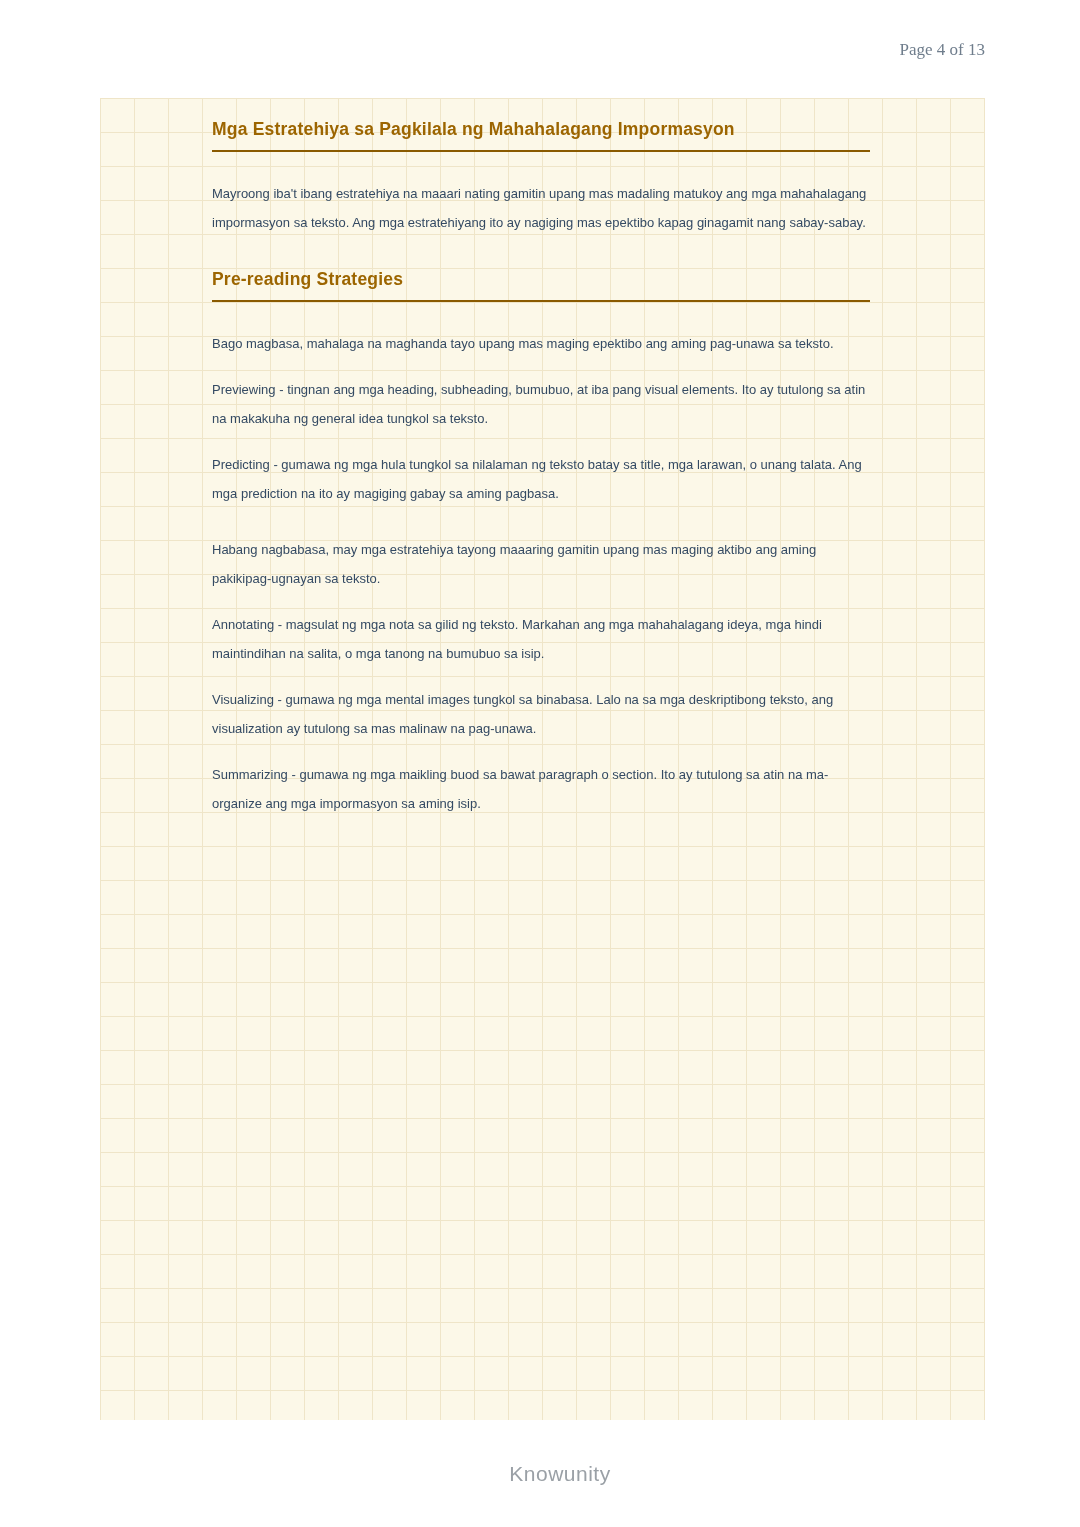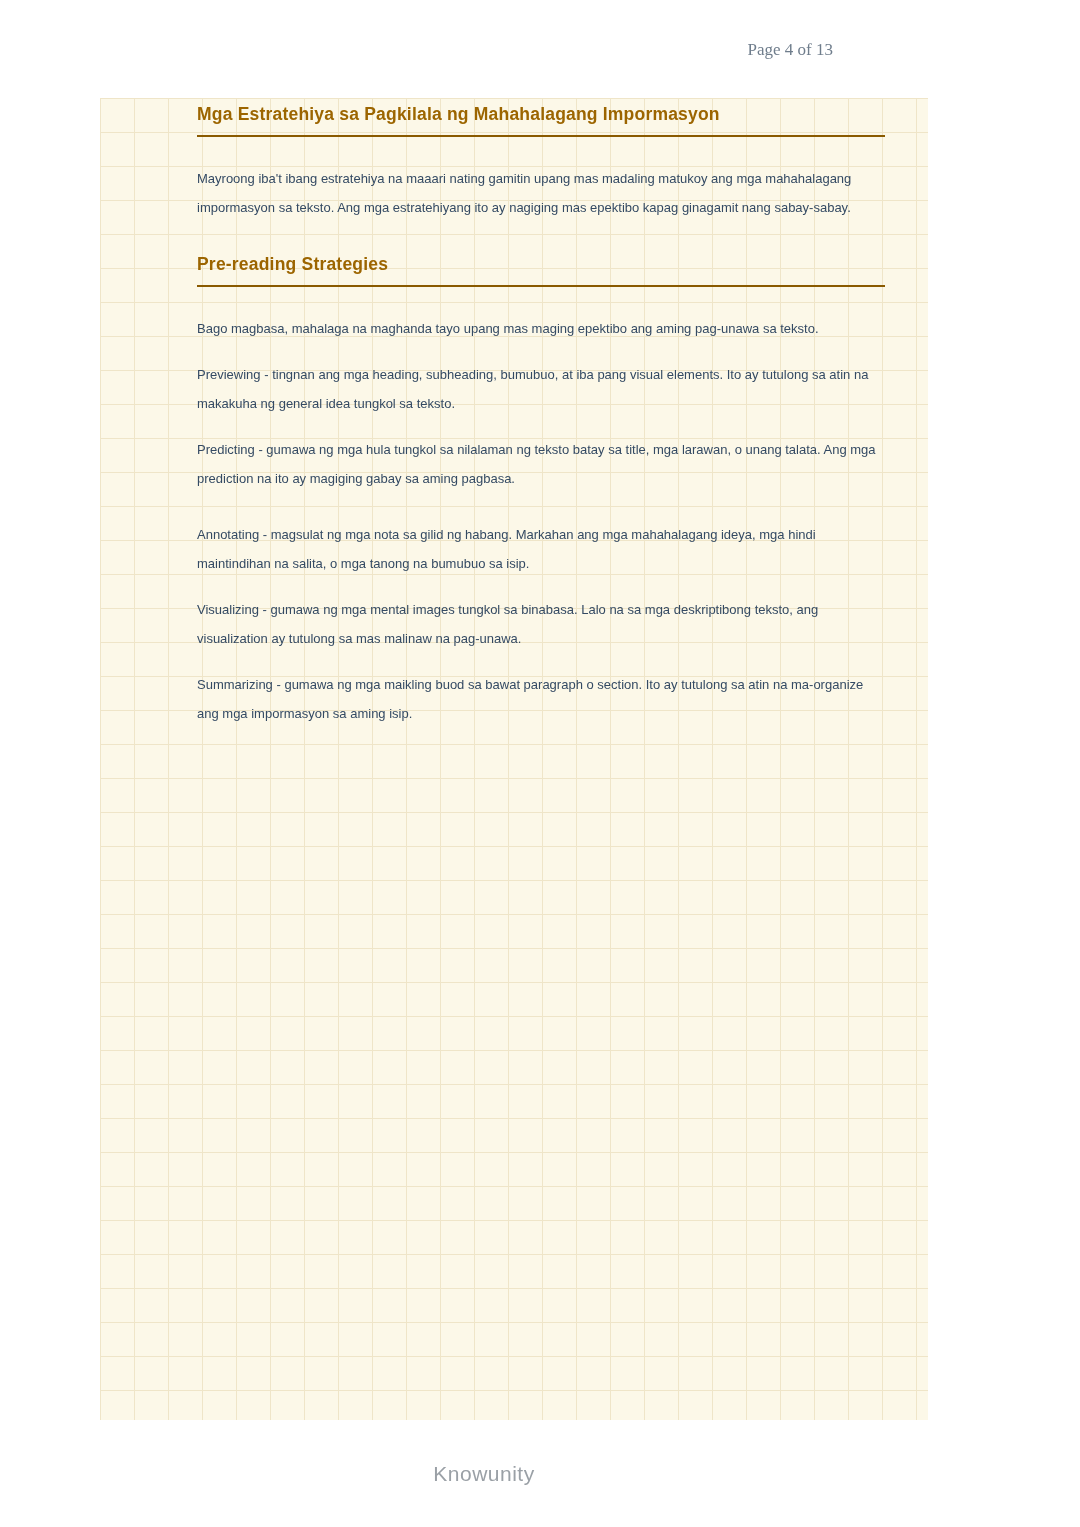--- a/index.html
+++ b/index.html
@@ -3,21 +3,21 @@
 <meta charset="utf-8">
 <style>
   * { margin: 0; padding: 0; box-sizing: border-box; }
   html, body { background: #ffffff; }
   body {
     font-family: "Liberation Sans", sans-serif;
     width: 1080px;
   }
   .page {
     position: relative;
-    width: 928px;
+    width: 1080px;
     height: 1527px;
     background: #ffffff;
     overflow: hidden;
   }
   .page-number {
     position: absolute;
     top: 40px;
     right: 95px;
     font-family: "Liberation Serif", serif;
     font-size: 17px;
@@ -29,21 +29,21 @@
     top: 98px;
     width: 885px;
     height: 1322px;
     padding: 6px 100px 0 97px;
     background-color: #fcf8e8;
     background-image:
       linear-gradient(to right, #efe5c8 1px, transparent 1px),
       linear-gradient(to bottom, #efe5c8 1px, transparent 1px);
     background-size: 34px 34px;
   }
-  .doc-section { margin: 0; }
+  .doc-section { margin: 15px; }
   .section-heading {
     margin: 32px 0 0 0;
     padding: 0 0 10px 0;
     font-size: 17.5px;
     font-weight: 700;
     letter-spacing: 0.2px;
     color: #9c6500;
     border-bottom: 2px solid #8a5a00;
   }
   .doc-section:first-child .section-heading { margin-top: 0; }
@@ -85,21 +85,22 @@
     <h2 class="section-heading">Pre-reading Strategies</h2>
     <div class="section-paragraphs">
             <p class="para">Bago magbasa, mahalaga na maghanda tayo upang mas maging epektibo ang aming pag-unawa sa teksto.</p>
             <p class="para">Previewing - tingnan ang mga heading, subheading, bumubuo, at iba pang visual elements. Ito ay tutulong sa atin na makakuha ng general idea tungkol sa teksto.</p>
             <p class="para">Predicting - gumawa ng mga hula tungkol sa nilalaman ng teksto batay sa title, mga larawan, o unang talata. Ang mga prediction na ito ay magiging gabay sa aming pagbasa.</p>
           </div>
   </section>
 
   <section class="doc-section">
     <div class="section-paragraphs">
-            <p class="para">Annotating - magsulat ng mga nota sa gilid ng habang. Markahan ang mga mahahalagang ideya, mga hindi maintindihan na salita, o mga tanong na bumubuo sa isip.</p>
+            <p class="para">Habang nagbabasa, may mga estratehiya tayong maaaring gamitin upang mas maging aktibo ang aming pakikipag-ugnayan sa teksto.</p>
+            <p class="para">Annotating - magsulat ng mga nota sa gilid ng teksto. Markahan ang mga mahahalagang ideya, mga hindi maintindihan na salita, o mga tanong na bumubuo sa isip.</p>
             <p class="para">Visualizing - gumawa ng mga mental images tungkol sa binabasa. Lalo na sa mga deskriptibong teksto, ang visualization ay tutulong sa mas malinaw na pag-unawa.</p>
             <p class="para">Summarizing - gumawa ng mga maikling buod sa bawat paragraph o section. Ito ay tutulong sa atin na ma-organize ang mga impormasyon sa aming isip.</p>
           </div>
   </section>
 </div>
   </main>
 
   <div class="footer">Knowunity</div>
 </div>
 

